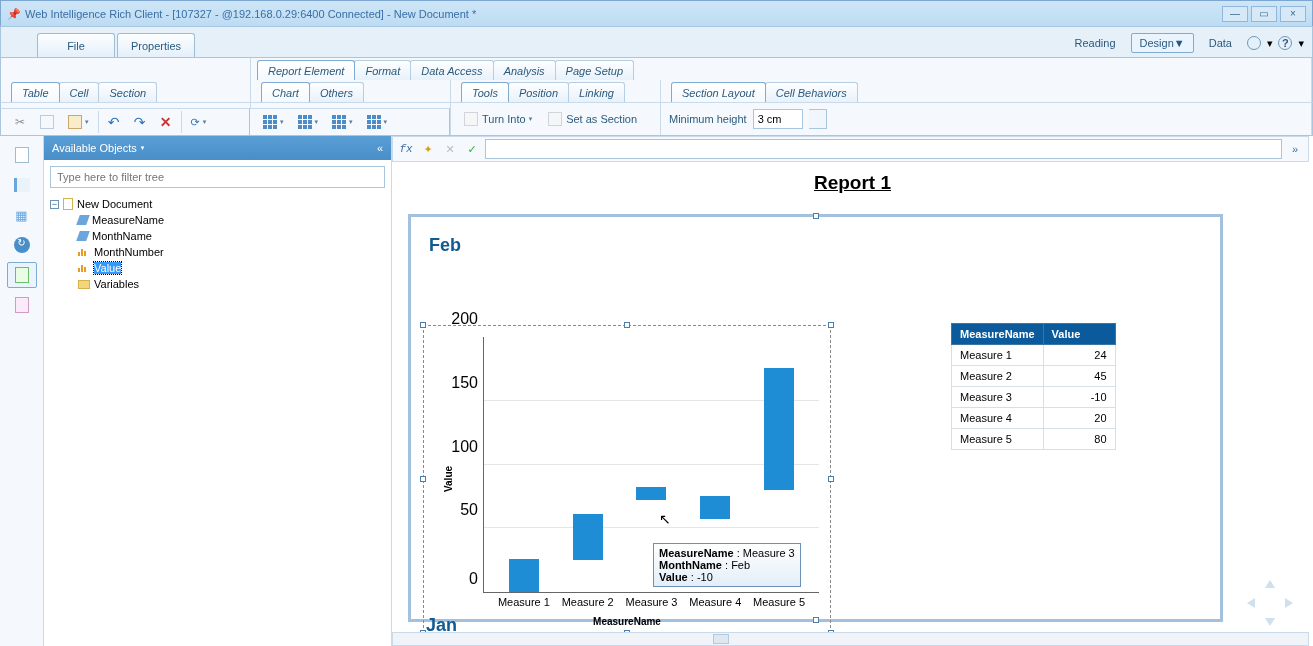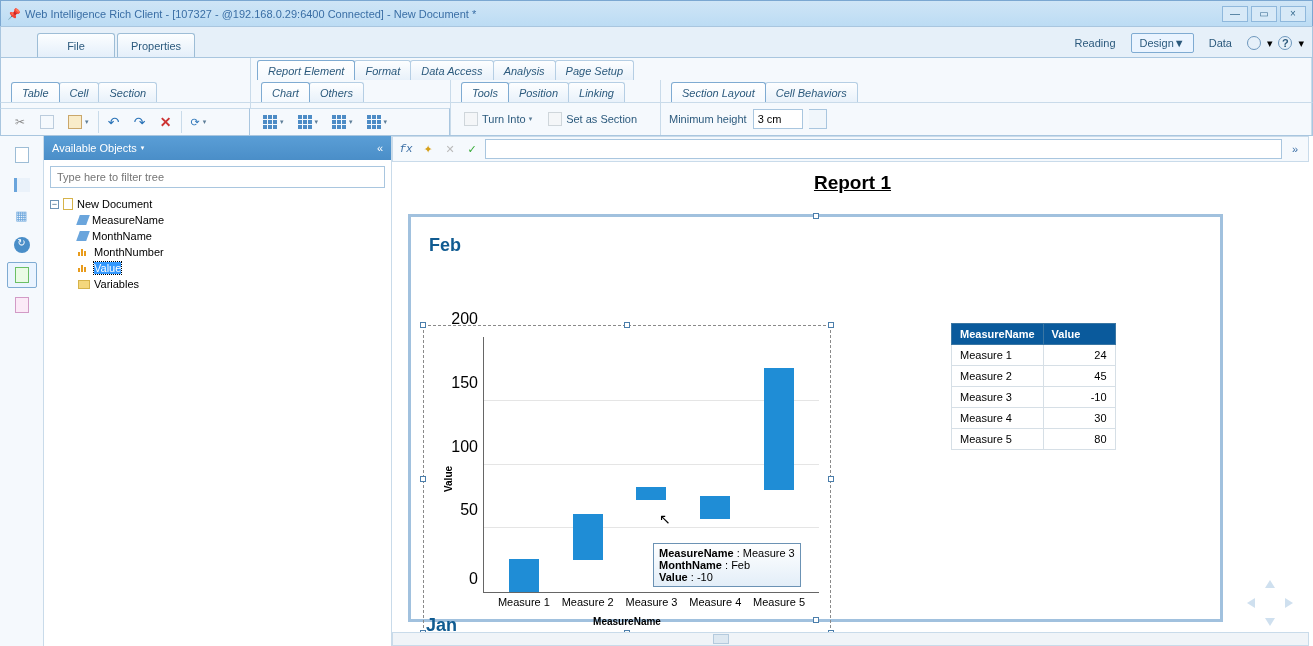--- a/index.html
+++ b/index.html
@@ -499,21 +499,21 @@
           <tr>
                 <td>Measure 2</td>
                 <td class="num">45</td>
               </tr>
           <tr>
                 <td>Measure 3</td>
                 <td class="num">-10</td>
               </tr>
           <tr>
                 <td>Measure 4</td>
-                <td class="num">30</td>
+                <td class="num">20</td>
               </tr>
           <tr>
                 <td>Measure 5</td>
                 <td class="num">80</td>
               </tr>
         </tbody>
           </table>
       </div>
 
       <div style="position:absolute; left:24px; bottom:-4px; font-size:18px; font-weight:bold; color:#105b91;">Jan</div>

